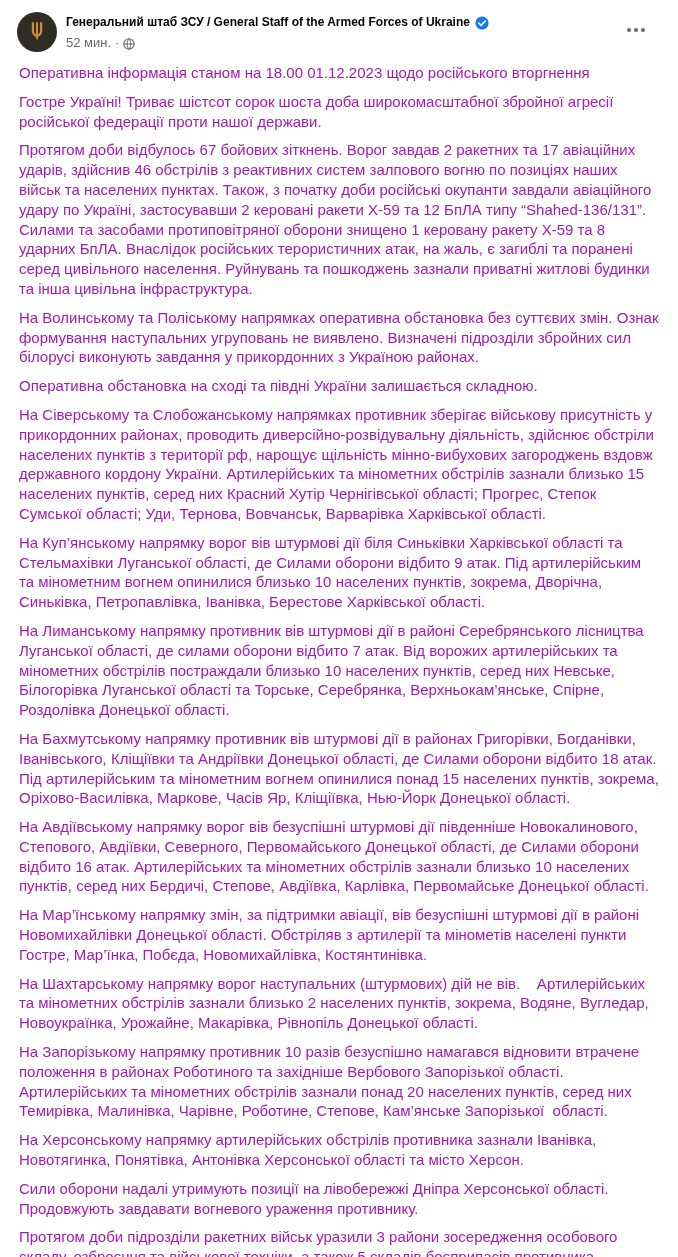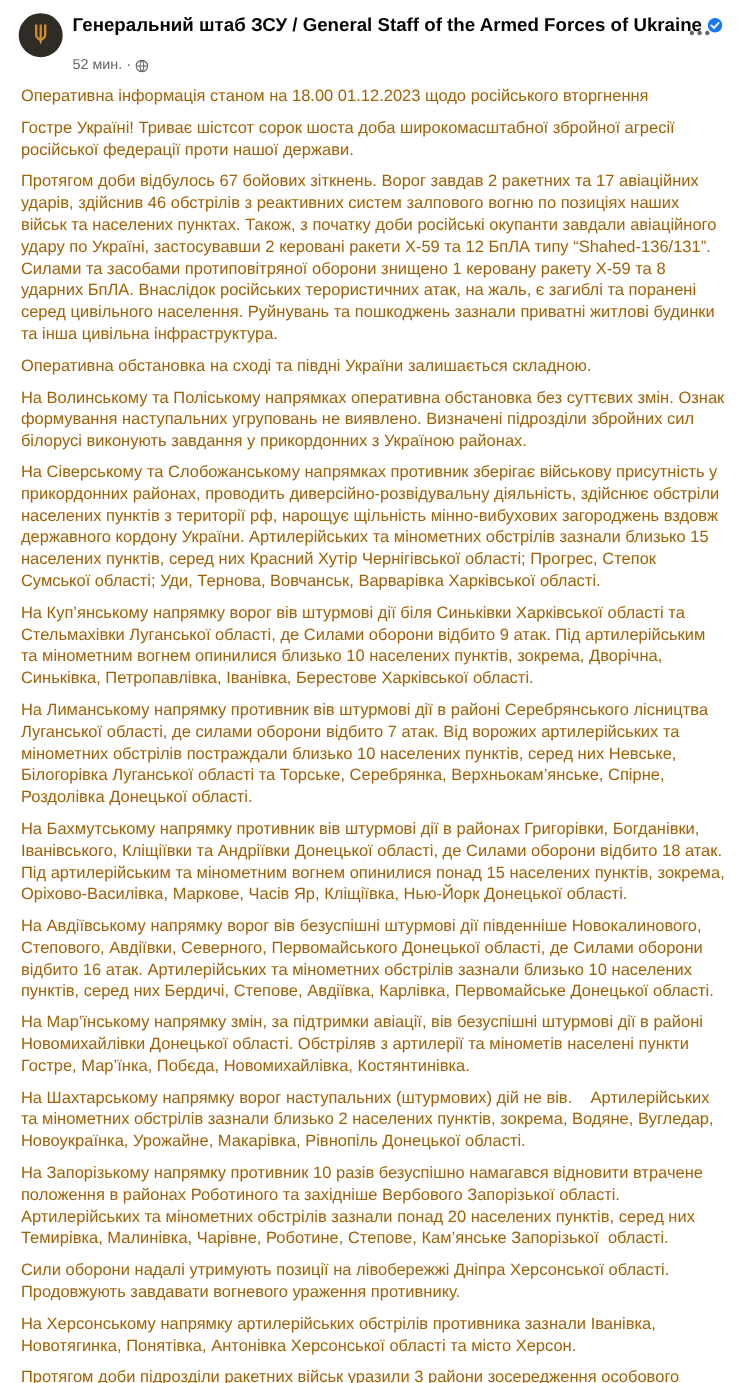--- a/index.html
+++ b/index.html
@@ -38,32 +38,32 @@
     flex: 1 1 auto;
     padding-top: 1px;
   }
   .name-row {
     display: flex;
     align-items: center;
     gap: 5px;
     line-height: 19px;
   }
   .page-name {
-    font-size: 17px;
+    font-size: 12px;
     font-weight: 700;
     color: #050505;
     cursor: pointer;
     white-space: nowrap;
   }
   .verified-badge { display: inline-flex; flex: 0 0 auto; }
   .meta-row {
     display: flex;
     align-items: center;
     gap: 4px;
-    margin-top: 19px;
+    margin-top: 3px;
     font-size: 13px;
     color: #65676b;
     line-height: 16px;
   }
   .meta-row .timestamp { cursor: pointer; }
   .meta-row .sep { color: #65676b; }
   .globe-icon { display: inline-flex; margin-top: 1px; }
   .more-btn {
     position: absolute;
     top: 14px;
@@ -82,21 +82,21 @@
     border-radius: 50%;
     background: #606770;
     display: block;
   }
   .post-body {
     padding: 7px 18px 6px 19px;
   }
   .post-body p {
     font-size: 15px;
     line-height: 1.32;
-    color: #a16207;
+    color: #a21caf;
     margin: 0 0 9px 0;
     white-space: pre-wrap;
   }
 </style>
 </head>
 <body>
 
 <div class="post-card">
 
   <div class="post-header">
@@ -134,28 +134,28 @@
       <i></i>
       <i></i>
       <i></i>
     </div>
   </div>
 
   <div class="post-body">
     <p>Оперативна інформація станом на 18.00 01.12.2023 щодо російського вторгнення</p>
     <p>Гостре Україні! Триває шістсот сорок шоста доба широкомасштабної збройної агресії російської федерації проти нашої держави.</p>
     <p>Протягом доби відбулось 67 бойових зіткнень. Ворог завдав 2 ракетних та 17 авіаційних ударів, здійснив 46 обстрілів з реактивних систем залпового вогню по позиціях наших військ та населених пунктах. Також, з початку доби російські окупанти завдали авіаційного удару по Україні, застосувавши 2 керовані ракети Х-59 та 12 БпЛА типу “Shahed-136/131”. Силами та засобами протиповітряної оборони знищено 1 керовану ракету Х-59 та 8 ударних БпЛА. Внаслідок російських терористичних атак, на жаль, є загиблі та поранені серед цивільного населення. Руйнувань та пошкоджень зазнали приватні житлові будинки та інша цивільна інфраструктура.</p>
+    <p>На Волинському та Поліському напрямках оперативна обстановка без суттєвих змін. Ознак формування наступальних угруповань не виявлено. Визначені підрозділи збройних сил білорусі виконують завдання у прикордонних з Україною районах.</p>
     <p>Оперативна обстановка на сході та півдні України залишається складною.</p>
-    <p>На Волинському та Поліському напрямках оперативна обстановка без суттєвих змін. Ознак формування наступальних угруповань не виявлено. Визначені підрозділи збройних сил білорусі виконують завдання у прикордонних з Україною районах.</p>
     <p>На Сіверському та Слобожанському напрямках противник зберігає військову присутність у прикордонних районах, проводить диверсійно-розвідувальну діяльність, здійснює обстріли населених пунктів з території рф, нарощує щільність мінно-вибухових загороджень вздовж державного кордону України. Артилерійських та мінометних обстрілів зазнали близько 15 населених пунктів, серед них Красний Хутір Чернігівської області; Прогрес, Степок Сумської області; Уди, Тернова, Вовчанськ, Варварівка Харківської області.</p>
     <p>На Куп’янському напрямку ворог вів штурмові дії біля Синьківки Харківської області та Стельмахівки Луганської області, де Силами оборони відбито 9 атак. Під артилерійським та мінометним вогнем опинилися близько 10 населених пунктів, зокрема, Дворічна, Синьківка, Петропавлівка, Іванівка, Берестове Харківської області.</p>
     <p>На Лиманському напрямку противник вів штурмові дії в районі Серебрянського лісництва Луганської області, де силами оборони відбито 7 атак. Від ворожих артилерійських та мінометних обстрілів постраждали близько 10 населених пунктів, серед них Невське, Білогорівка Луганської області та Торське, Серебрянка, Верхньокам’янське, Спірне, Роздолівка Донецької області.</p>
     <p>На Бахмутському напрямку противник вів штурмові дії в районах Григорівки, Богданівки, Іванівського, Кліщіївки та Андріївки Донецької області, де Силами оборони відбито 18 атак. Під артилерійським та мінометним вогнем опинилися понад 15 населених пунктів, зокрема, Оріхово-Василівка, Маркове, Часів Яр, Кліщіївка, Нью-Йорк Донецької області.</p>
     <p>На Авдіївському напрямку ворог вів безуспішні штурмові дії південніше Новокалинового, Степового, Авдіївки, Северного, Первомайського Донецької області, де Силами оборони відбито 16 атак. Артилерійських та мінометних обстрілів зазнали близько 10 населених пунктів, серед них Бердичі, Степове, Авдіївка, Карлівка, Первомайське Донецької області.</p>
     <p>На Мар’їнському напрямку змін, за підтримки авіації, вів безуспішні штурмові дії в районі Новомихайлівки Донецької області. Обстріляв з артилерії та мінометів населені пункти Гостре, Мар’їнка, Побєда, Новомихайлівка, Костянтинівка.</p>
     <p>На Шахтарському напрямку ворог наступальних (штурмових) дій не вів.    Артилерійських та мінометних обстрілів зазнали близько 2 населених пунктів, зокрема, Водяне, Вугледар, Новоукраїнка, Урожайне, Макарівка, Рівнопіль Донецької області.</p>
     <p>На Запорізькому напрямку противник 10 разів безуспішно намагався відновити втрачене положення в районах Роботиного та західніше Вербового Запорізької області. Артилерійських та мінометних обстрілів зазнали понад 20 населених пунктів, серед них Темирівка, Малинівка, Чарівне, Роботине, Степове, Кам’янське Запорізької  області.</p>
+    <p>На Херсонському напрямку артилерійських обстрілів противника зазнали Іванівка, Новотягинка, Понятівка, Антонівка Херсонської області та місто Херсон.</p>
     <p>Сили оборони надалі утримують позиції на лівобережжі Дніпра Херсонської області. Продовжують завдавати вогневого ураження противнику.</p>
-    <p>На Херсонському напрямку артилерійських обстрілів противника зазнали Іванівка, Новотягинка, Понятівка, Антонівка Херсонської області та місто Херсон.</p>
     <p>Протягом доби підрозділи ракетних військ уразили 3 райони зосередження особового складу, озброєння та військової техніки, а також 5 складів боєприпасів противника.</p>
   </div>
 
 </div>
 
 </body></html>

